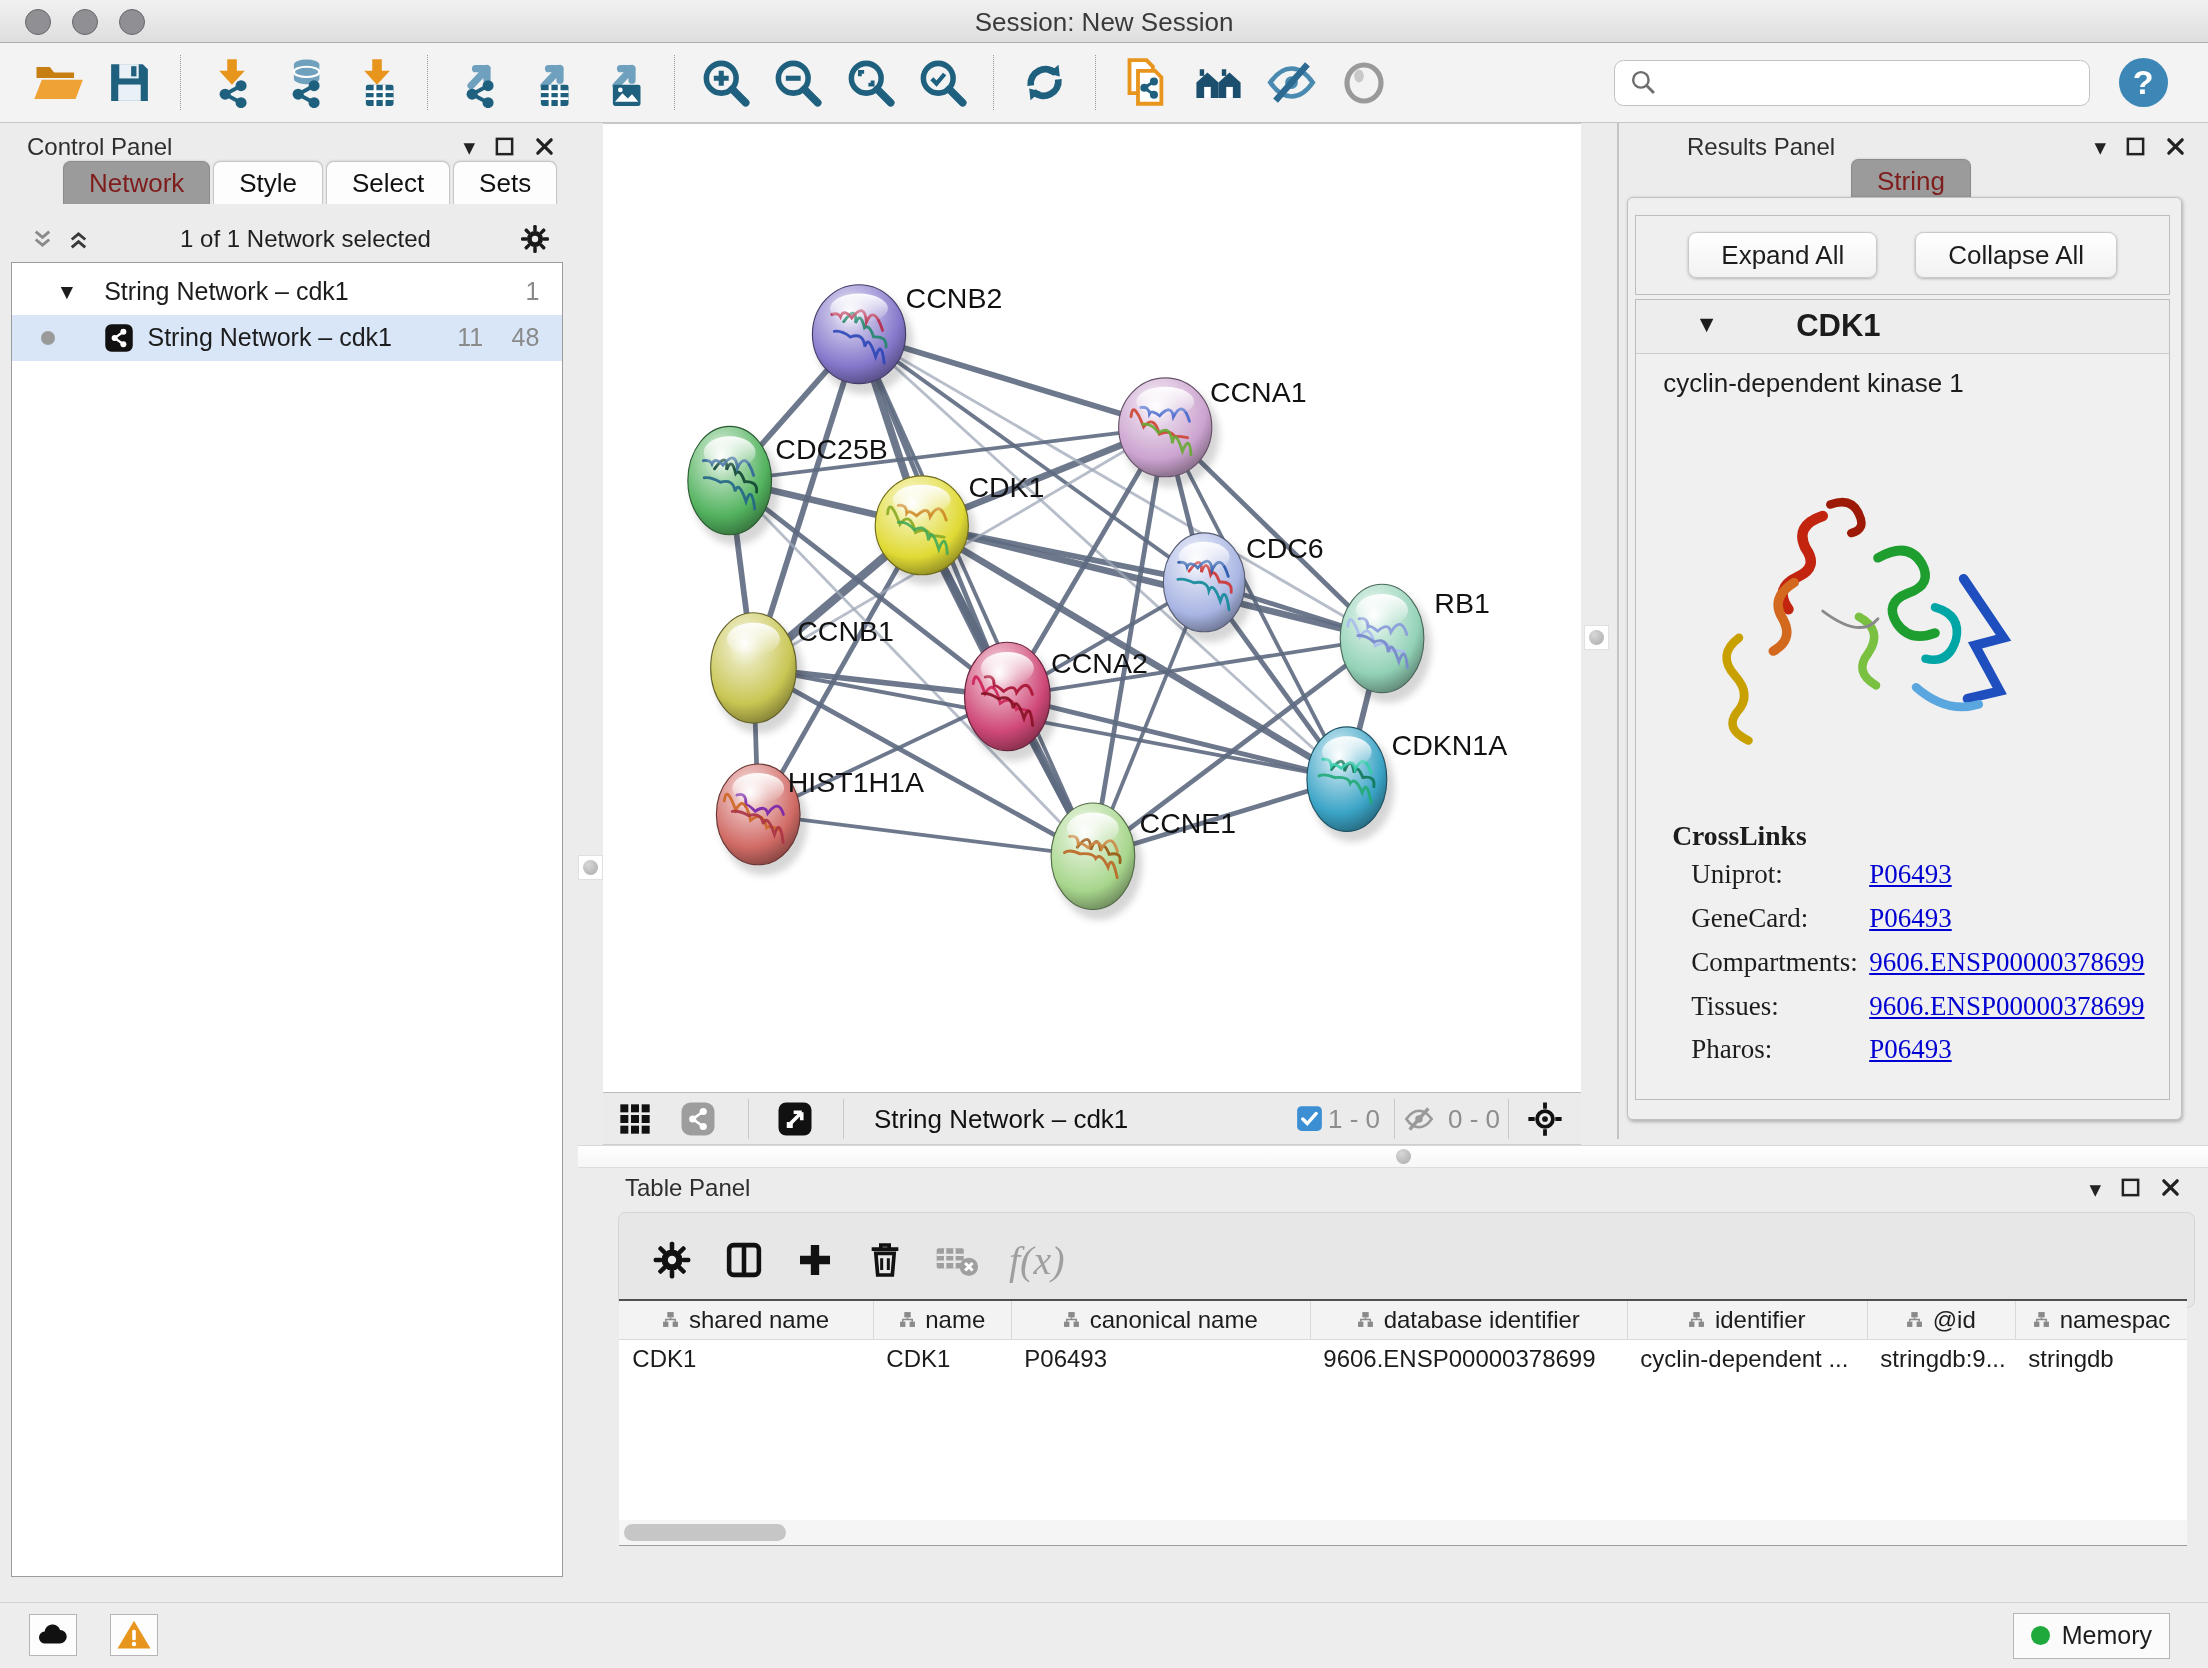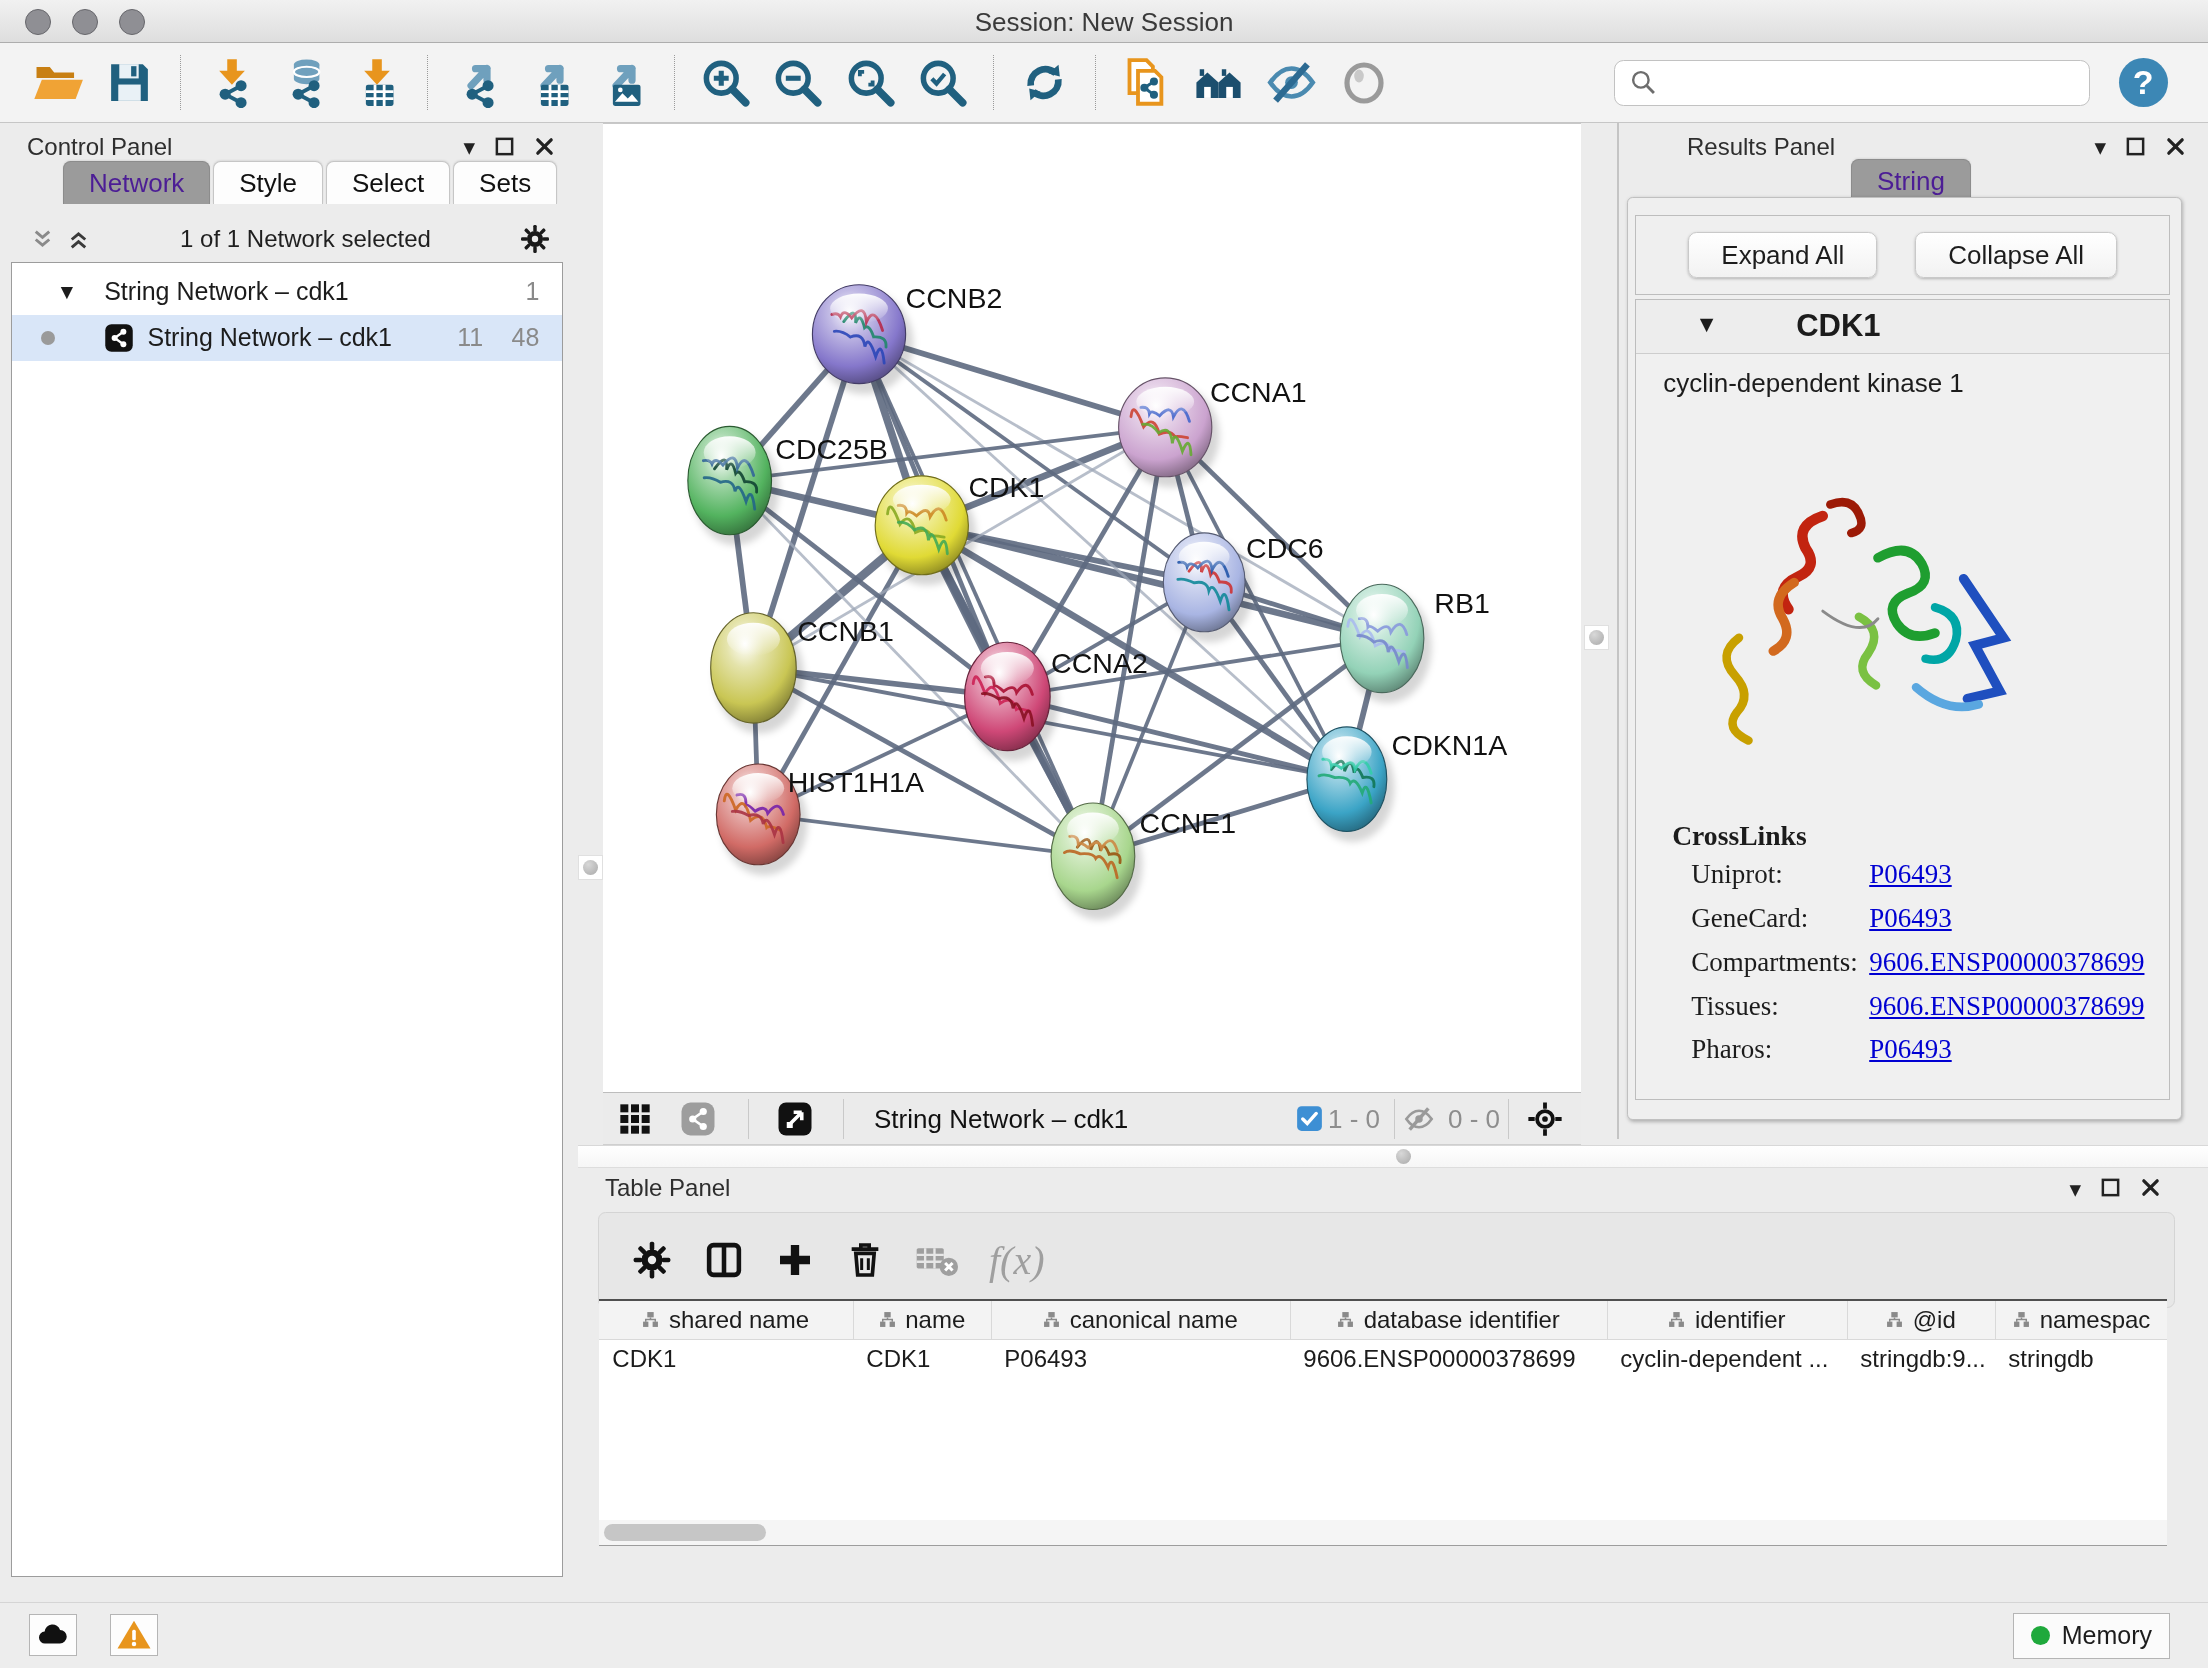--- a/index.html
+++ b/index.html
@@ -19,21 +19,21 @@
   .searchwrap{margin-left:auto;display:flex;align-items:center;gap:28.5px;padding-right:13.3px}
   .searchbox{width:476px;height:46px;background:#fff;border:1.9px solid #c2c2c2;border-radius:9.5px;
     display:flex;align-items:center;padding:0 13.3px;gap:9.5px;box-sizing:border-box}
   .searchbox input{border:none;outline:none;font-size:25px;flex:1;background:transparent;font-family:inherit}
   
   .ptitle{font-size:24px;color:#2e2e2e}
   .pctl{display:flex;gap:19px;align-items:center}
   .tab{height:42px;display:flex;align-items:center;justify-content:center;font-size:26px;color:#111;
     background:#fdfdfd;border:1px solid #c6c6c6;border-bottom:none;border-radius:7.6px 7.6px 0 0;
     padding:0 25px;box-shadow:0 -1px 1.9px rgba(0,0,0,.08)}
-  .tab.sel{background:#9b9b9b;color:#4c1d95;border-color:#8c8c8c}
+  .tab.sel{background:#9b9b9b;color:#7f1d1d;border-color:#8c8c8c}
   .whitebtn{height:44px;padding:0 32px;background:linear-gradient(#ffffff,#f2f2f2);
     border:1px solid #c9c9c9;border-radius:8.6px;font-size:26px;display:flex;align-items:center;
     box-shadow:0 1px 2.9px rgba(0,0,0,.25)}
   
   .control-panel{position:absolute;left:0;top:123px;width:578px;height:1477px}
   .cp-head{position:absolute;left:27px;top:9.5px}
   .cp-ctl{position:absolute;right:23px;top:11.4px}
   .cp-tabs{position:absolute;left:63px;top:38px;display:flex;gap:2.9px}
   .cp-sum{position:absolute;left:0;top:95px;width:578px;height:42px;display:flex;align-items:center}
   .cp-sum .sumtext{flex:1;text-align:center;font-size:24px;color:#1f1f1f}
@@ -67,21 +67,21 @@
   .rp-entry{position:absolute;left:7.6px;top:101px;width:535px;height:801px;border:1.9px solid #bdbdbd;
     background:#f0f0f0;box-sizing:border-box}
   .rp-entryhead{position:absolute;left:0;top:0;width:100%;height:53px;border-bottom:1.9px solid #cdcdcd;background:#ededed}
   .rp-gene{position:absolute;left:160px;top:7.6px;font-size:31px;font-weight:bold}
   .rp-desc{position:absolute;left:27px;top:68px;font-size:26px}
   .crosslinks{position:absolute;left:0;top:0;width:100%;font-family:"Liberation Serif",serif}
   .cl-title{position:absolute;left:36px;font-size:27.6px;font-weight:bold}
   .cl-label{position:absolute;left:55px;font-size:27px}
   .cl-value{position:absolute;left:233px;font-size:27px;color:#0000d2;text-decoration:underline}
   
-  .table-panel{position:absolute;left:583px;top:1166px;width:1605px;height:434px}
+  .table-panel{position:absolute;left:603px;top:1166px;width:1605px;height:434px}
   .tp-head{position:absolute;left:22px;top:7.6px}
   .tp-ctl{position:absolute;right:27px;top:9.5px}
   .tp-toolbar{position:absolute;left:15px;top:46px;width:1577px;height:96px;background:#e7e7e7;
     border:1px solid #d4d4d4;border-radius:7.6px;display:flex;align-items:center;gap:30px;
     padding-left:32px;box-sizing:border-box}
   .tp-tablewrap{position:absolute;left:16px;top:133px;width:1568px;height:221px;background:#fff;
     border-top:2.9px solid #4f4f4f;border-bottom:1px solid #a21caf;overflow:hidden}
   table.grid{border-collapse:collapse;table-layout:fixed;width:1568px}
   table.grid th{height:36px;background:#f3f3f3;font-weight:normal;font-size:24px;border-bottom:1px solid #d9d9d9}
   table.grid th+th{border-left:1px solid #d9d9d9}

